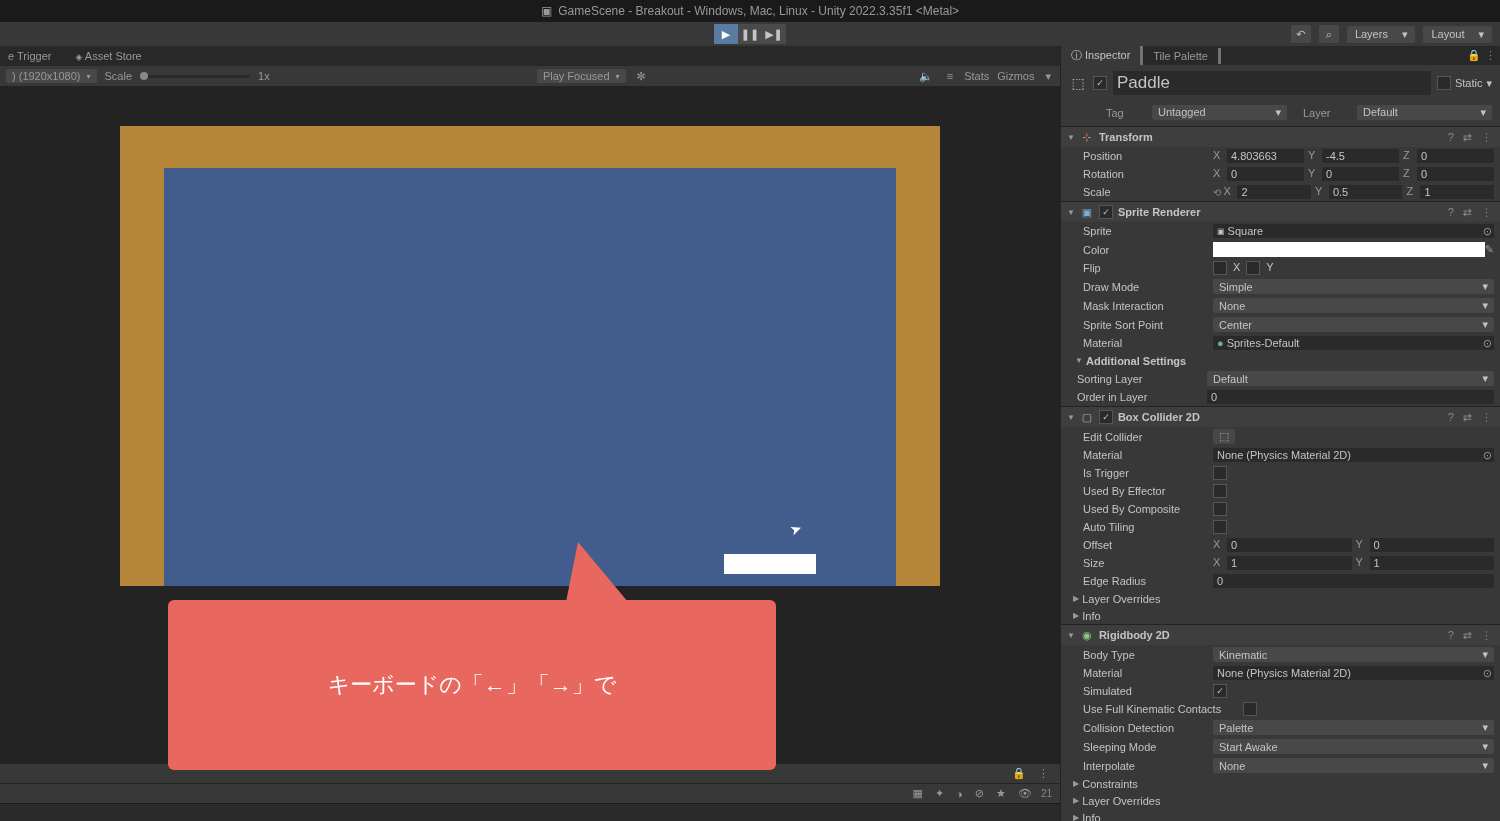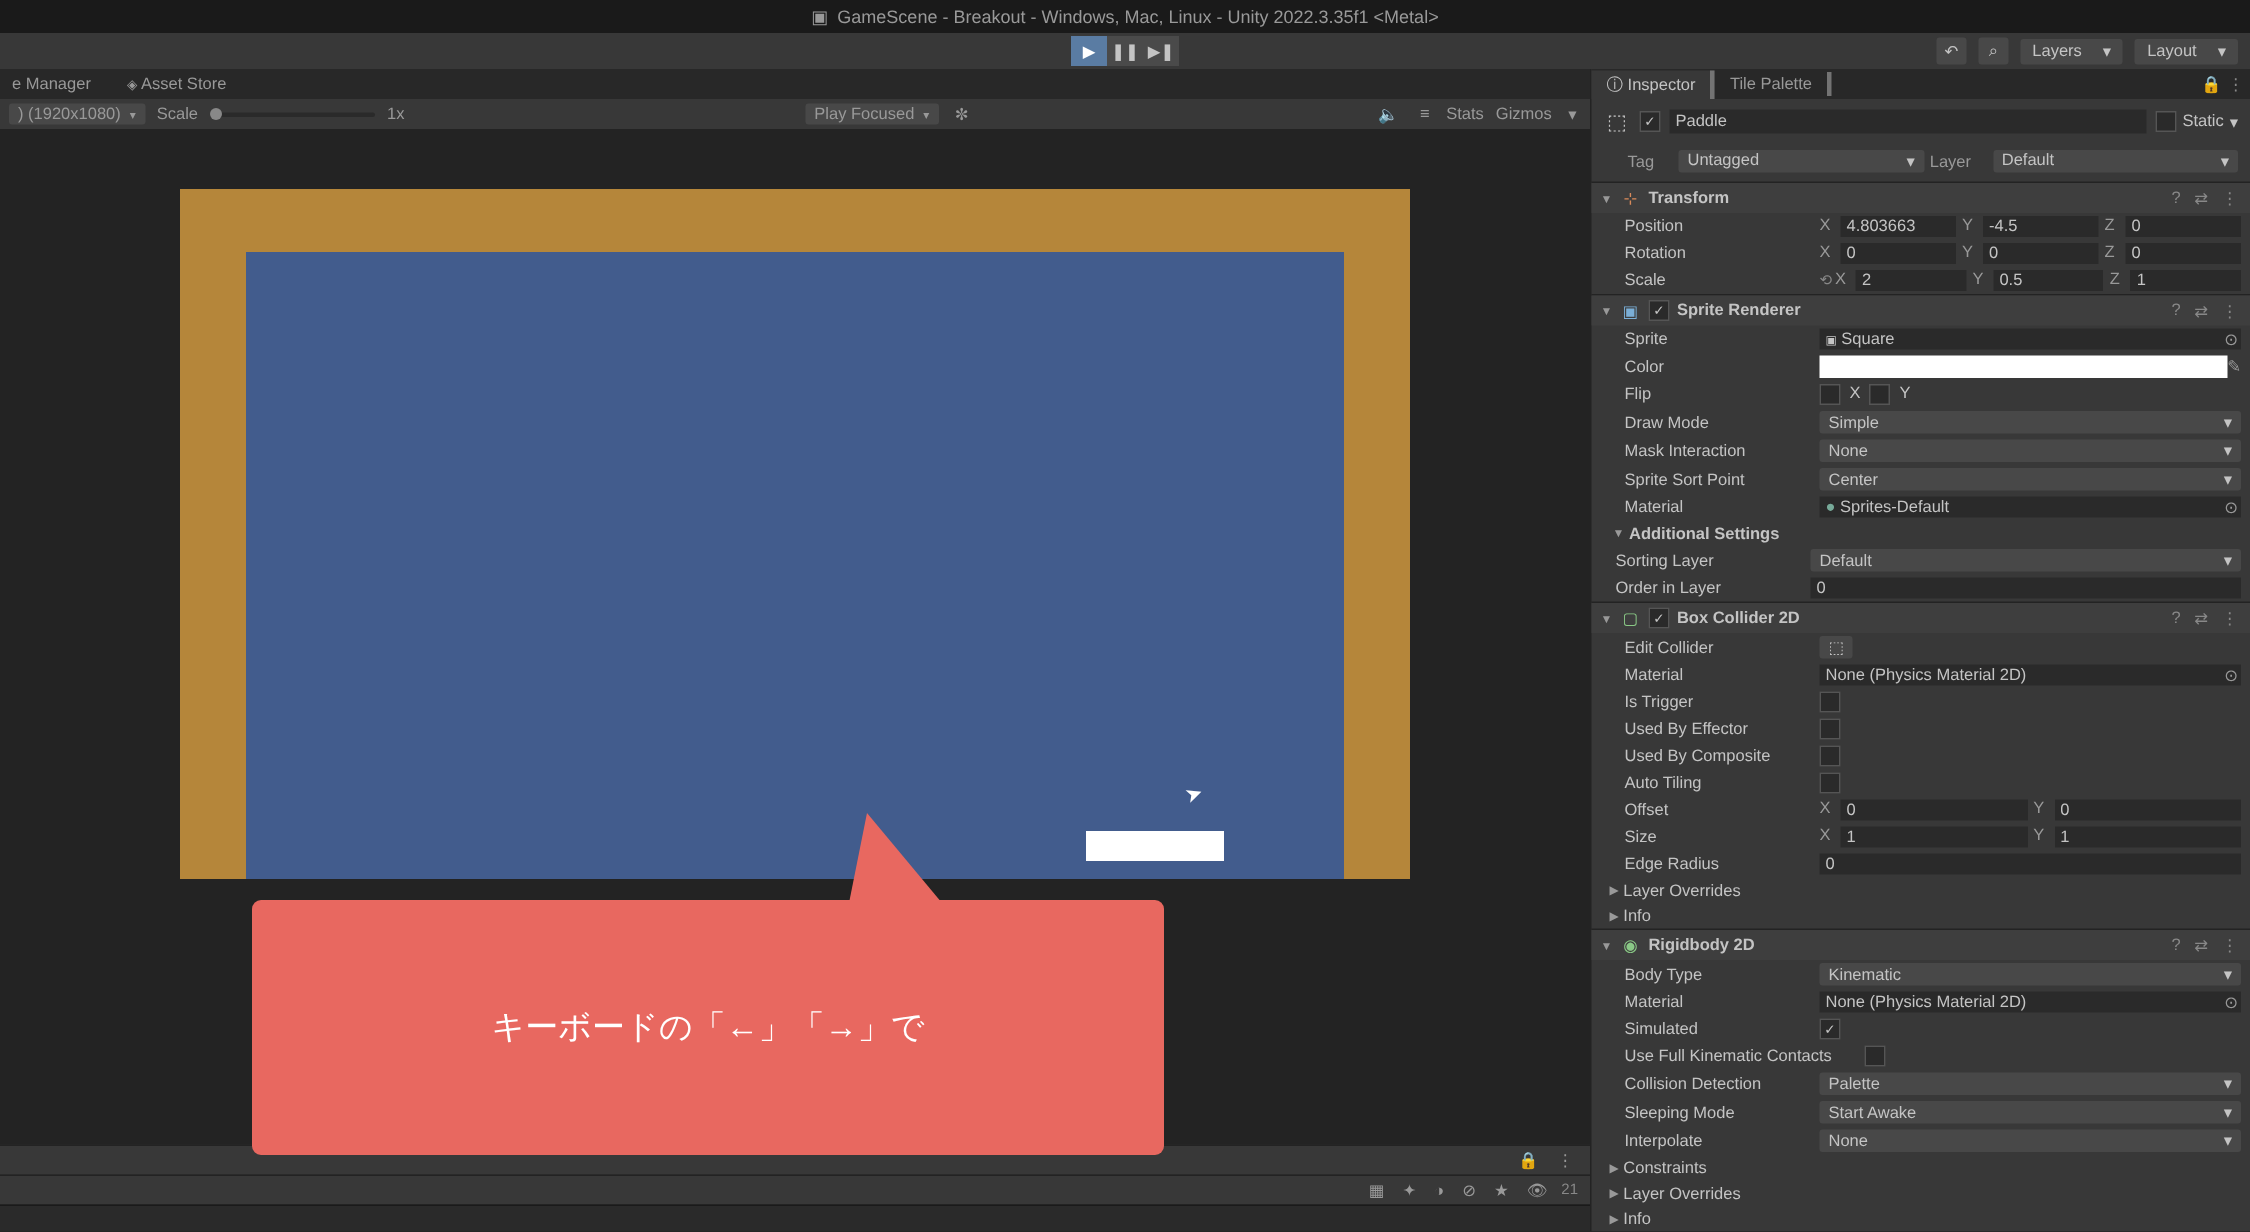--- a/index.html
+++ b/index.html
@@ -57,24 +57,24 @@
 
 
 .insp-tabs { height: 20px; background: #282828; display: flex; align-items: center; position: relative; }
 .insp-tab { padding: 2px 10px; color: #999; cursor: pointer; border-right: 3px solid #737373; }
 .insp-tab.active { background: #383838; color: #c4c4c4; }
 .insp-tab-right { position: absolute; right: 4px; display: flex; gap: 4px; color: #888; }
 
 .insp-header { padding: 6px 8px; display: flex; align-items: center; gap: 6px; }
 .cube-icon { width: 18px; height: 18px; display: flex; align-items: center; justify-content: center; font-size: 14px; }
 .checkbox { width: 14px; height: 14px; background: #2a2a2a; border: 1px solid #555; display: flex; align-items: center; justify-content: center; font-size: 9px; cursor: pointer; }
-.name-input { flex: 1; background: #2a2a2a; border: none; color: #c4c4c4; padding: 2px 4px; font-size: 11px; }
+.name-input { flex: 1; background: #2a2a2a; border: none; color: #c4c4c4; padding: 2px 4px; font-size: 17px; }
 .static-row { display: flex; align-items: center; gap: 4px; }
 
-.tag-row { padding: 4px 8px 6px 24px; display: flex; align-items: center; gap: 4px; }
+.tag-row { padding: 4px 8px 6px 45px; display: flex; align-items: center; gap: 16px; }
 .tag-row .label { width: 30px; color: #999; }
 .tag-dd { flex: 1; background: #484848; padding: 1px 6px; border-radius: 2px; display: flex; justify-content: space-between; cursor: pointer; }
 
 
 .comp { border-top: 1px solid #232323; }
 .comp-header { height: 20px; background: #3e3e3e; display: flex; align-items: center; padding: 0 6px; gap: 5px; cursor: pointer; }
 .foldout { font-size: 8px; color: #999; }
 .comp-icon { width: 14px; height: 14px; display: flex; align-items: center; justify-content: center; font-size: 11px; }
 .comp-title { flex: 1; font-weight: bold; color: #c4c4c4; }
 .comp-ctrl { color: #888; cursor: pointer; padding: 0 2px; font-size: 11px; }
@@ -119,21 +119,21 @@
     <div class="dropdown-btn">
         <span>Layout</span>
         <span>▾</span>
       </div>
   </div>
 </div>
 
 <div class="main">
   <div class="left-panel">
     <div class="view-tabs">
-      <div class="view-tab">e Manager</div>
+      <div class="view-tab">e Trigger</div>
       <div class="view-tab asset-store">Asset Store</div>
     </div>
 
     <div class="game-toolbar">
       <div class="dd">
           <span>) (1920x1080)</span>
         </div>
       <span>Scale</span>
       <div class="slider">
           <div class="slider-thumb"></div>

